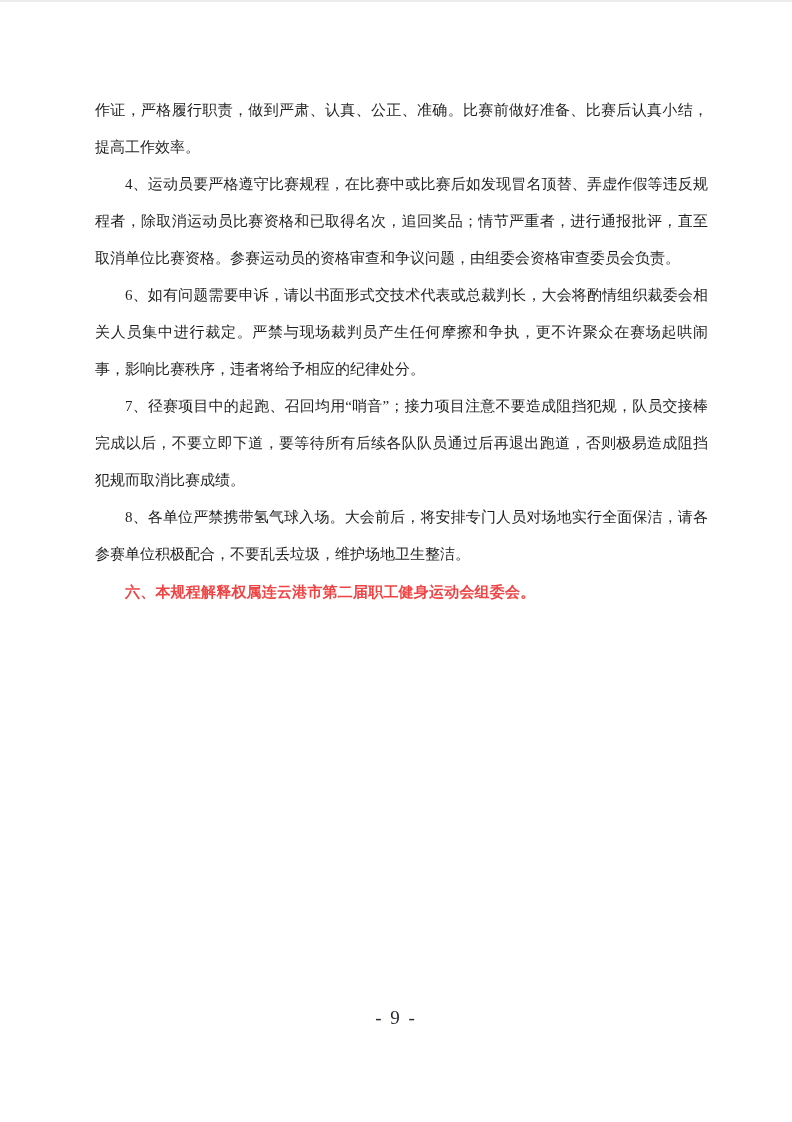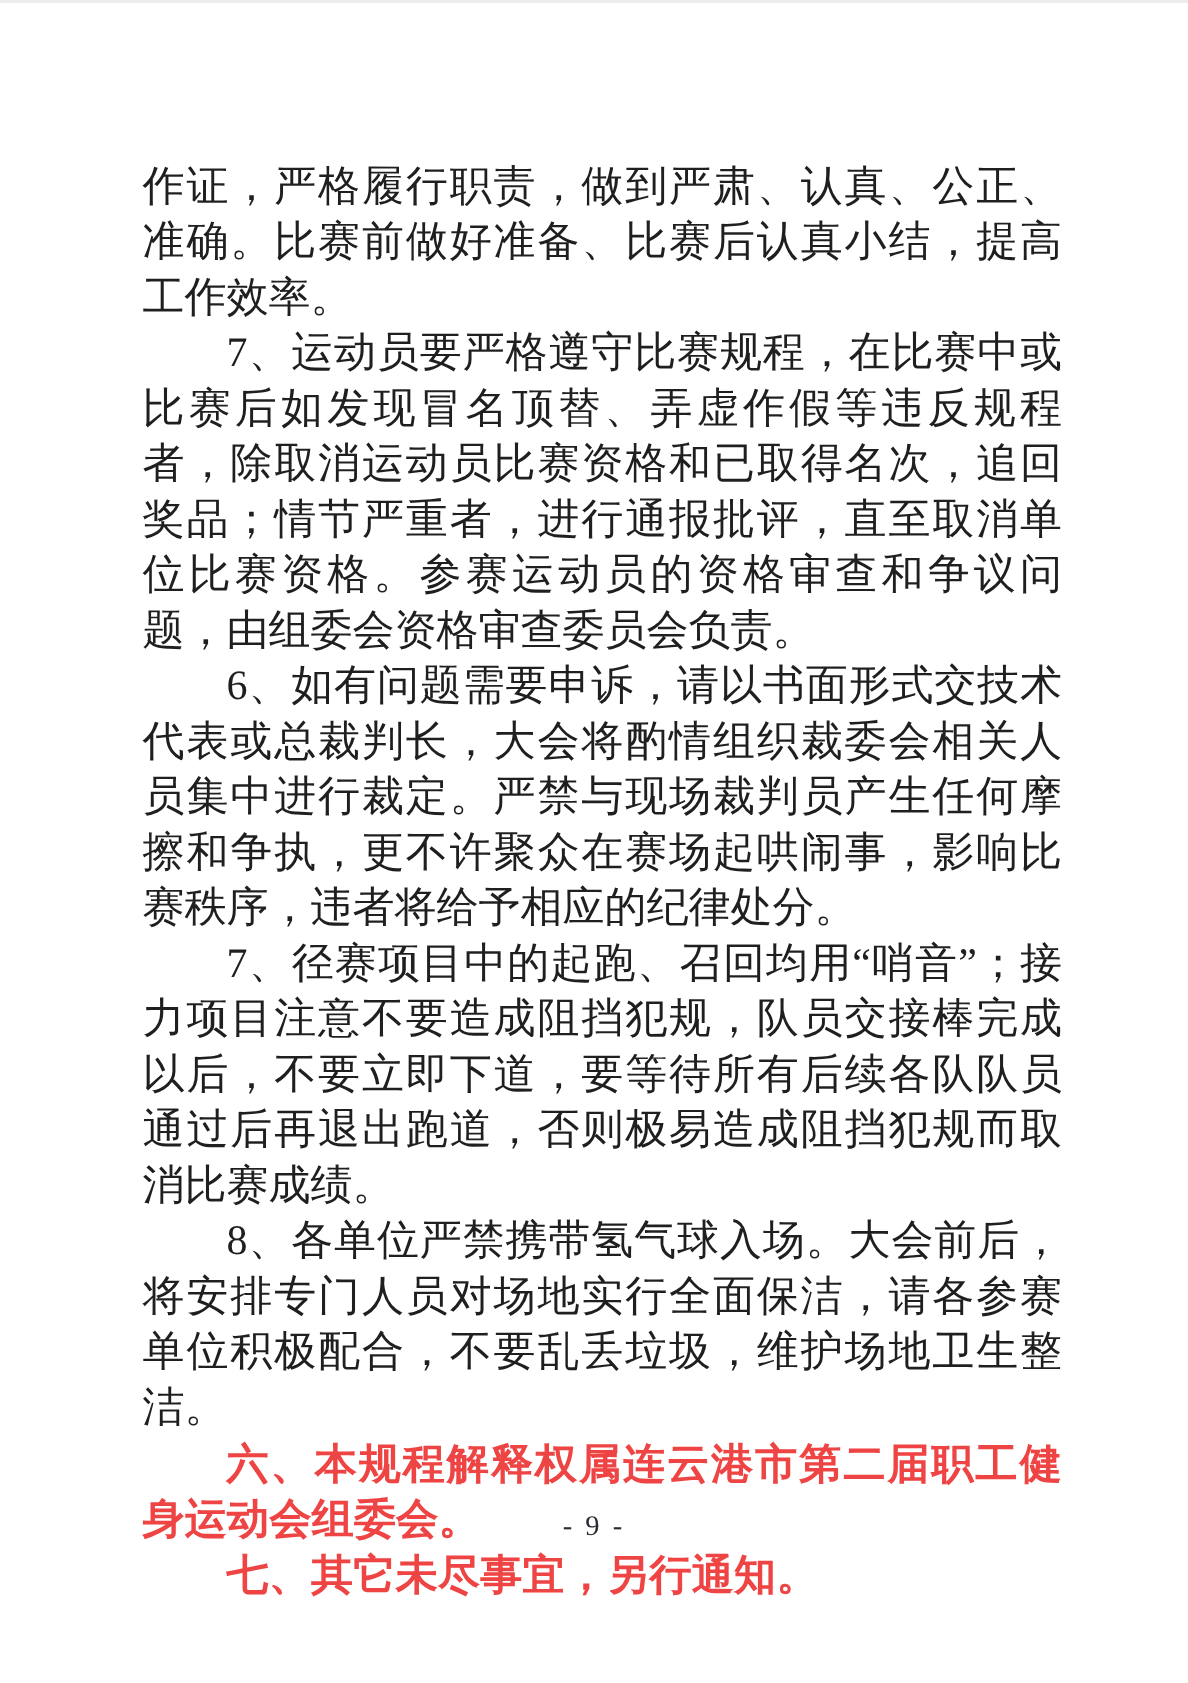--- a/index.html
+++ b/index.html
@@ -13,23 +13,23 @@
     height: 1122px;
     background: #ffffff;
     border-top: 2px solid #ececec;
     overflow: hidden;
     font-family: "Liberation Serif", "DejaVu Serif", serif;
     color: #1f1f1f;
   }
   .doc-body {
     position: absolute;
     left: 95px;
-    top: 104px;
+    top: 90px;
     width: 613px;
-    font-size: 28px;
+    font-size: 15px;
     line-height: 37px;
     text-align: justify;
   }
   .para {
     margin: 0;
     padding: 0;
     text-align: justify;
   }
   .para.indent {
     text-indent: 2em;
@@ -51,21 +51,20 @@
     color: #2a2a33;
     font-family: "Liberation Serif", "DejaVu Serif", serif;
   }
 </style>
 </head>
 <body>
 
 <div class="page">
   <div class="doc-body" id="doc-body">
       <p class="para">作证，严格履行职责，做到严肃、认真、公正、准确。比赛前做好准备、比赛后认真小结，提高工作效率。</p>
-      <p class="para indent">7、运动员要严格遵守比赛规程，在比赛中或比赛后如发现冒名顶替、弄虚作假等违反规程者，除取消运动员比赛资格和已取得名次，追回奖品；情节严重者，进行通报批评，直至取消单位比赛资格。参赛运动员的资格审查和争议问题，由组委会资格审查委员会负责。</p>
+      <p class="para indent">4、运动员要严格遵守比赛规程，在比赛中或比赛后如发现冒名顶替、弄虚作假等违反规程者，除取消运动员比赛资格和已取得名次，追回奖品；情节严重者，进行通报批评，直至取消单位比赛资格。参赛运动员的资格审查和争议问题，由组委会资格审查委员会负责。</p>
       <p class="para indent">6、如有问题需要申诉，请以书面形式交技术代表或总裁判长，大会将酌情组织裁委会相关人员集中进行裁定。严禁与现场裁判员产生任何摩擦和争执，更不许聚众在赛场起哄闹事，影响比赛秩序，违者将给予相应的纪律处分。</p>
       <p class="para indent">7、径赛项目中的起跑、召回均用“哨音”；接力项目注意不要造成阻挡犯规，队员交接棒完成以后，不要立即下道，要等待所有后续各队队员通过后再退出跑道，否则极易造成阻挡犯规而取消比赛成绩。</p>
       <p class="para indent">8、各单位严禁携带氢气球入场。大会前后，将安排专门人员对场地实行全面保洁，请各参赛单位积极配合，不要乱丢垃圾，维护场地卫生整洁。</p>
       <p class="para indent bold">六、本规程解释权属连云港市第二届职工健身运动会组委会。</p>
-      <p class="para indent bold">七、其它未尽事宜，另行通知。</p>
     </div>
   <div class="footer">- 9 -</div>
 </div>
 
 </body></html>

